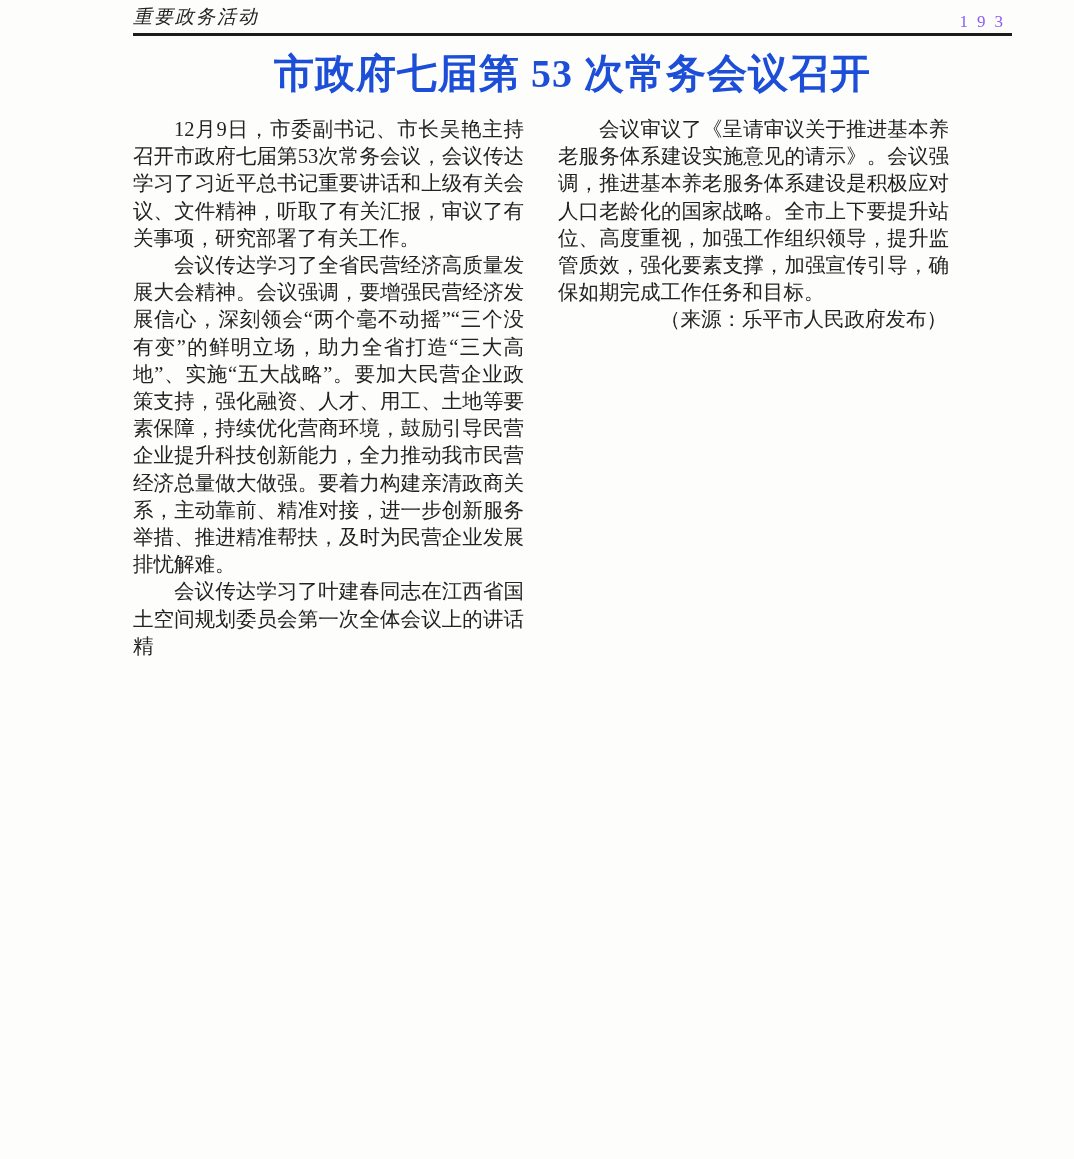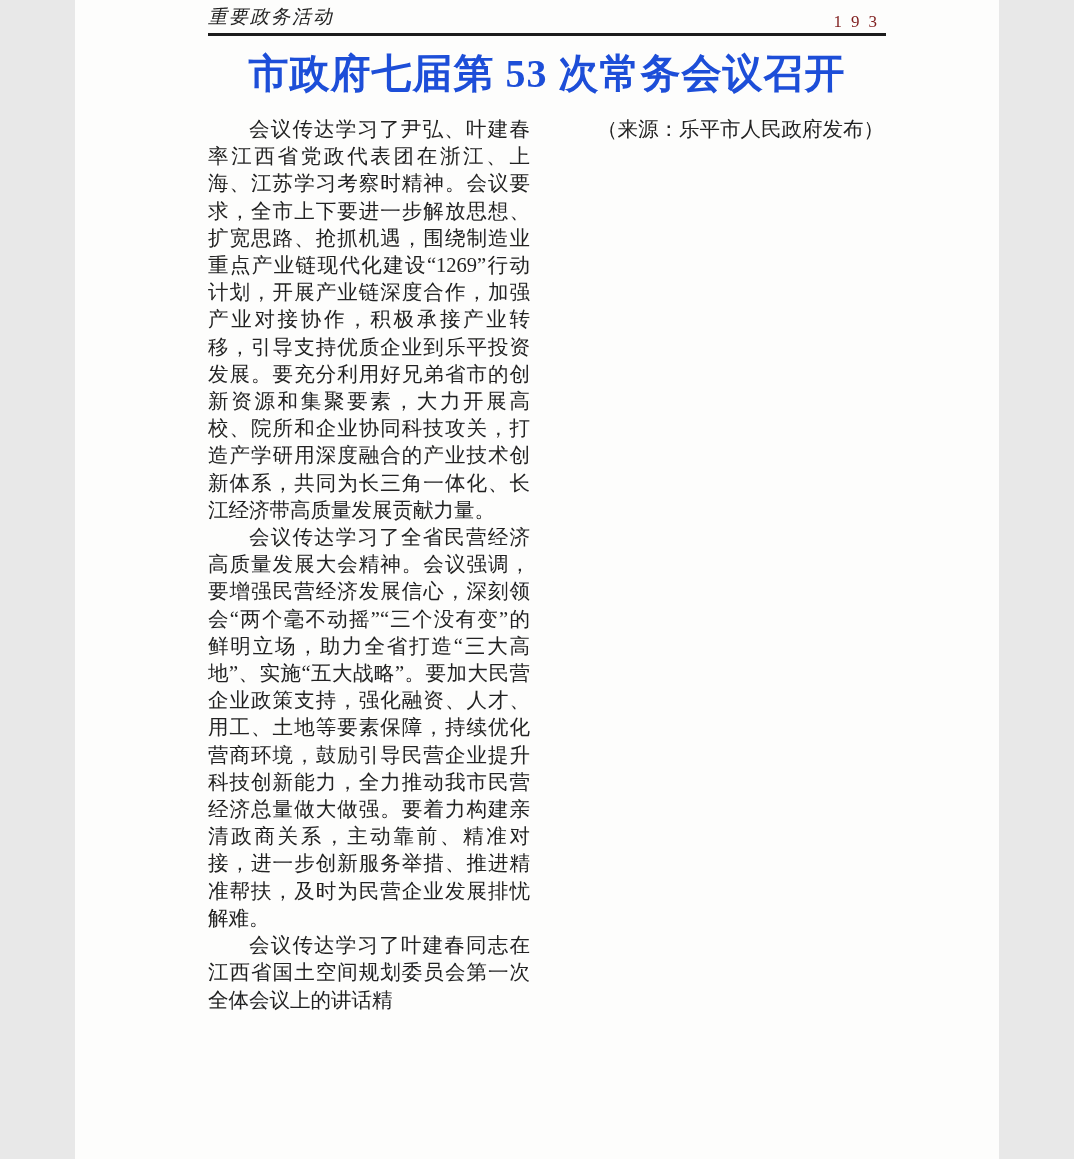--- a/index.html
+++ b/index.html
@@ -2,48 +2,48 @@
 <html><head>
 <meta charset="utf-8">
 <style>
   html, body {
     margin: 0;
     padding: 0;
     background: #e8e8e8;
   }
   .page {
     position: relative;
-    width: 924px;
+    width: 1074px;
     height: 1159px;
     margin: 0 auto;
     background: #fdfdfc;
     color: #1e1e1e;
     font-family: "Liberation Serif", "DejaVu Serif", serif;
     box-sizing: border-box;
-    padding: 4px 113px 0 133px;
+    padding: 4px 62px 0 133px;
     overflow: hidden;
   }
   .running-header {
     display: flex;
     justify-content: space-between;
     align-items: flex-end;
     border-bottom: 3px solid #1c1c1c;
     padding-bottom: 3px;
     height: 26px;
   }
   .section-label {
     font-style: italic;
     font-size: 19px;
     letter-spacing: 2px;
     color: #222;
   }
   .page-number {
     font-size: 17px;
     letter-spacing: 9px;
-    color: #7f1d1d;
+    color: #8b5cf6;
     transform: translateY(2px);
   }
   .article-title {
     margin: 14px 0 0 0;
     text-align: center;
     font-size: 40px;
     line-height: 48px;
     font-weight: bold;
     letter-spacing: 1px;
     color: #1d4ed8;
@@ -82,24 +82,25 @@
   <div class="running-header">
     <span class="section-label">重要政务活动</span>
     <span class="page-number">193</span>
   </div>
 
   <h1 class="article-title">市政府七届第 53 次常务会议召开</h1>
 
   <div class="columns">
 
     <div class="col">
-      <p>会议传达学习了尹弘、叶建春率江西省党政代表团在浙江、上海、江苏学习考察时精神。会议要求，全市上下要进一步解放思想、扩宽思路、抢抓机遇，围绕制造业重点产业链现代化建设“1269”行动计划，开展产业链深度合作，加强产业对接协作，积极承接产业转移，引导支持优质企业到乐平投资发展。要充分利用好兄弟省市的创新资源和集聚要素，大力开展高校、院所和企业协同科技攻关，打造产学研用深度融合的产业技术创新体系，共同为长三角一体化、长江经济带高质量发展贡献力量。</p>
+      <p>12月9日，市委副书记、市长吴艳主持召开市政府七届第53次常务会议，会议传达学习了习近平总书记重要讲话和上级有关会议、文件精神，听取了有关汇报，审议了有关事项，研究部署了有关工作。</p>
       <p>会议传达学习了全省民营经济高质量发展大会精神。会议强调，要增强民营经济发展信心，深刻领会“两个毫不动摇”“三个没有变”的鲜明立场，助力全省打造“三大高地”、实施“五大战略”。要加大民营企业政策支持，强化融资、人才、用工、土地等要素保障，持续优化营商环境，鼓励引导民营企业提升科技创新能力，全力推动我市民营经济总量做大做强。要着力构建亲清政商关系，主动靠前、精准对接，进一步创新服务举措、推进精准帮扶，及时为民营企业发展排忧解难。</p>
       <p>会议传达学习了叶建春同志在江西省国土空间规划委员会第一次全体会议上的讲话精</p>
     </div>
 
     <div class="col">
+      <p>会议审议了《呈请审议关于推进基本养老服务体系建设实施意见的请示》。会议强调，推进基本养老服务体系建设是积极应对人口老龄化的国家战略。全市上下要提升站位、高度重视，加强工作组织领导，提升监管质效，强化要素支撑，加强宣传引导，确保如期完成工作任务和目标。</p>
       <p class="source">（来源：乐平市人民政府发布）</p>
     </div>
 
   </div>
 
 </div>
 
 </body></html>

